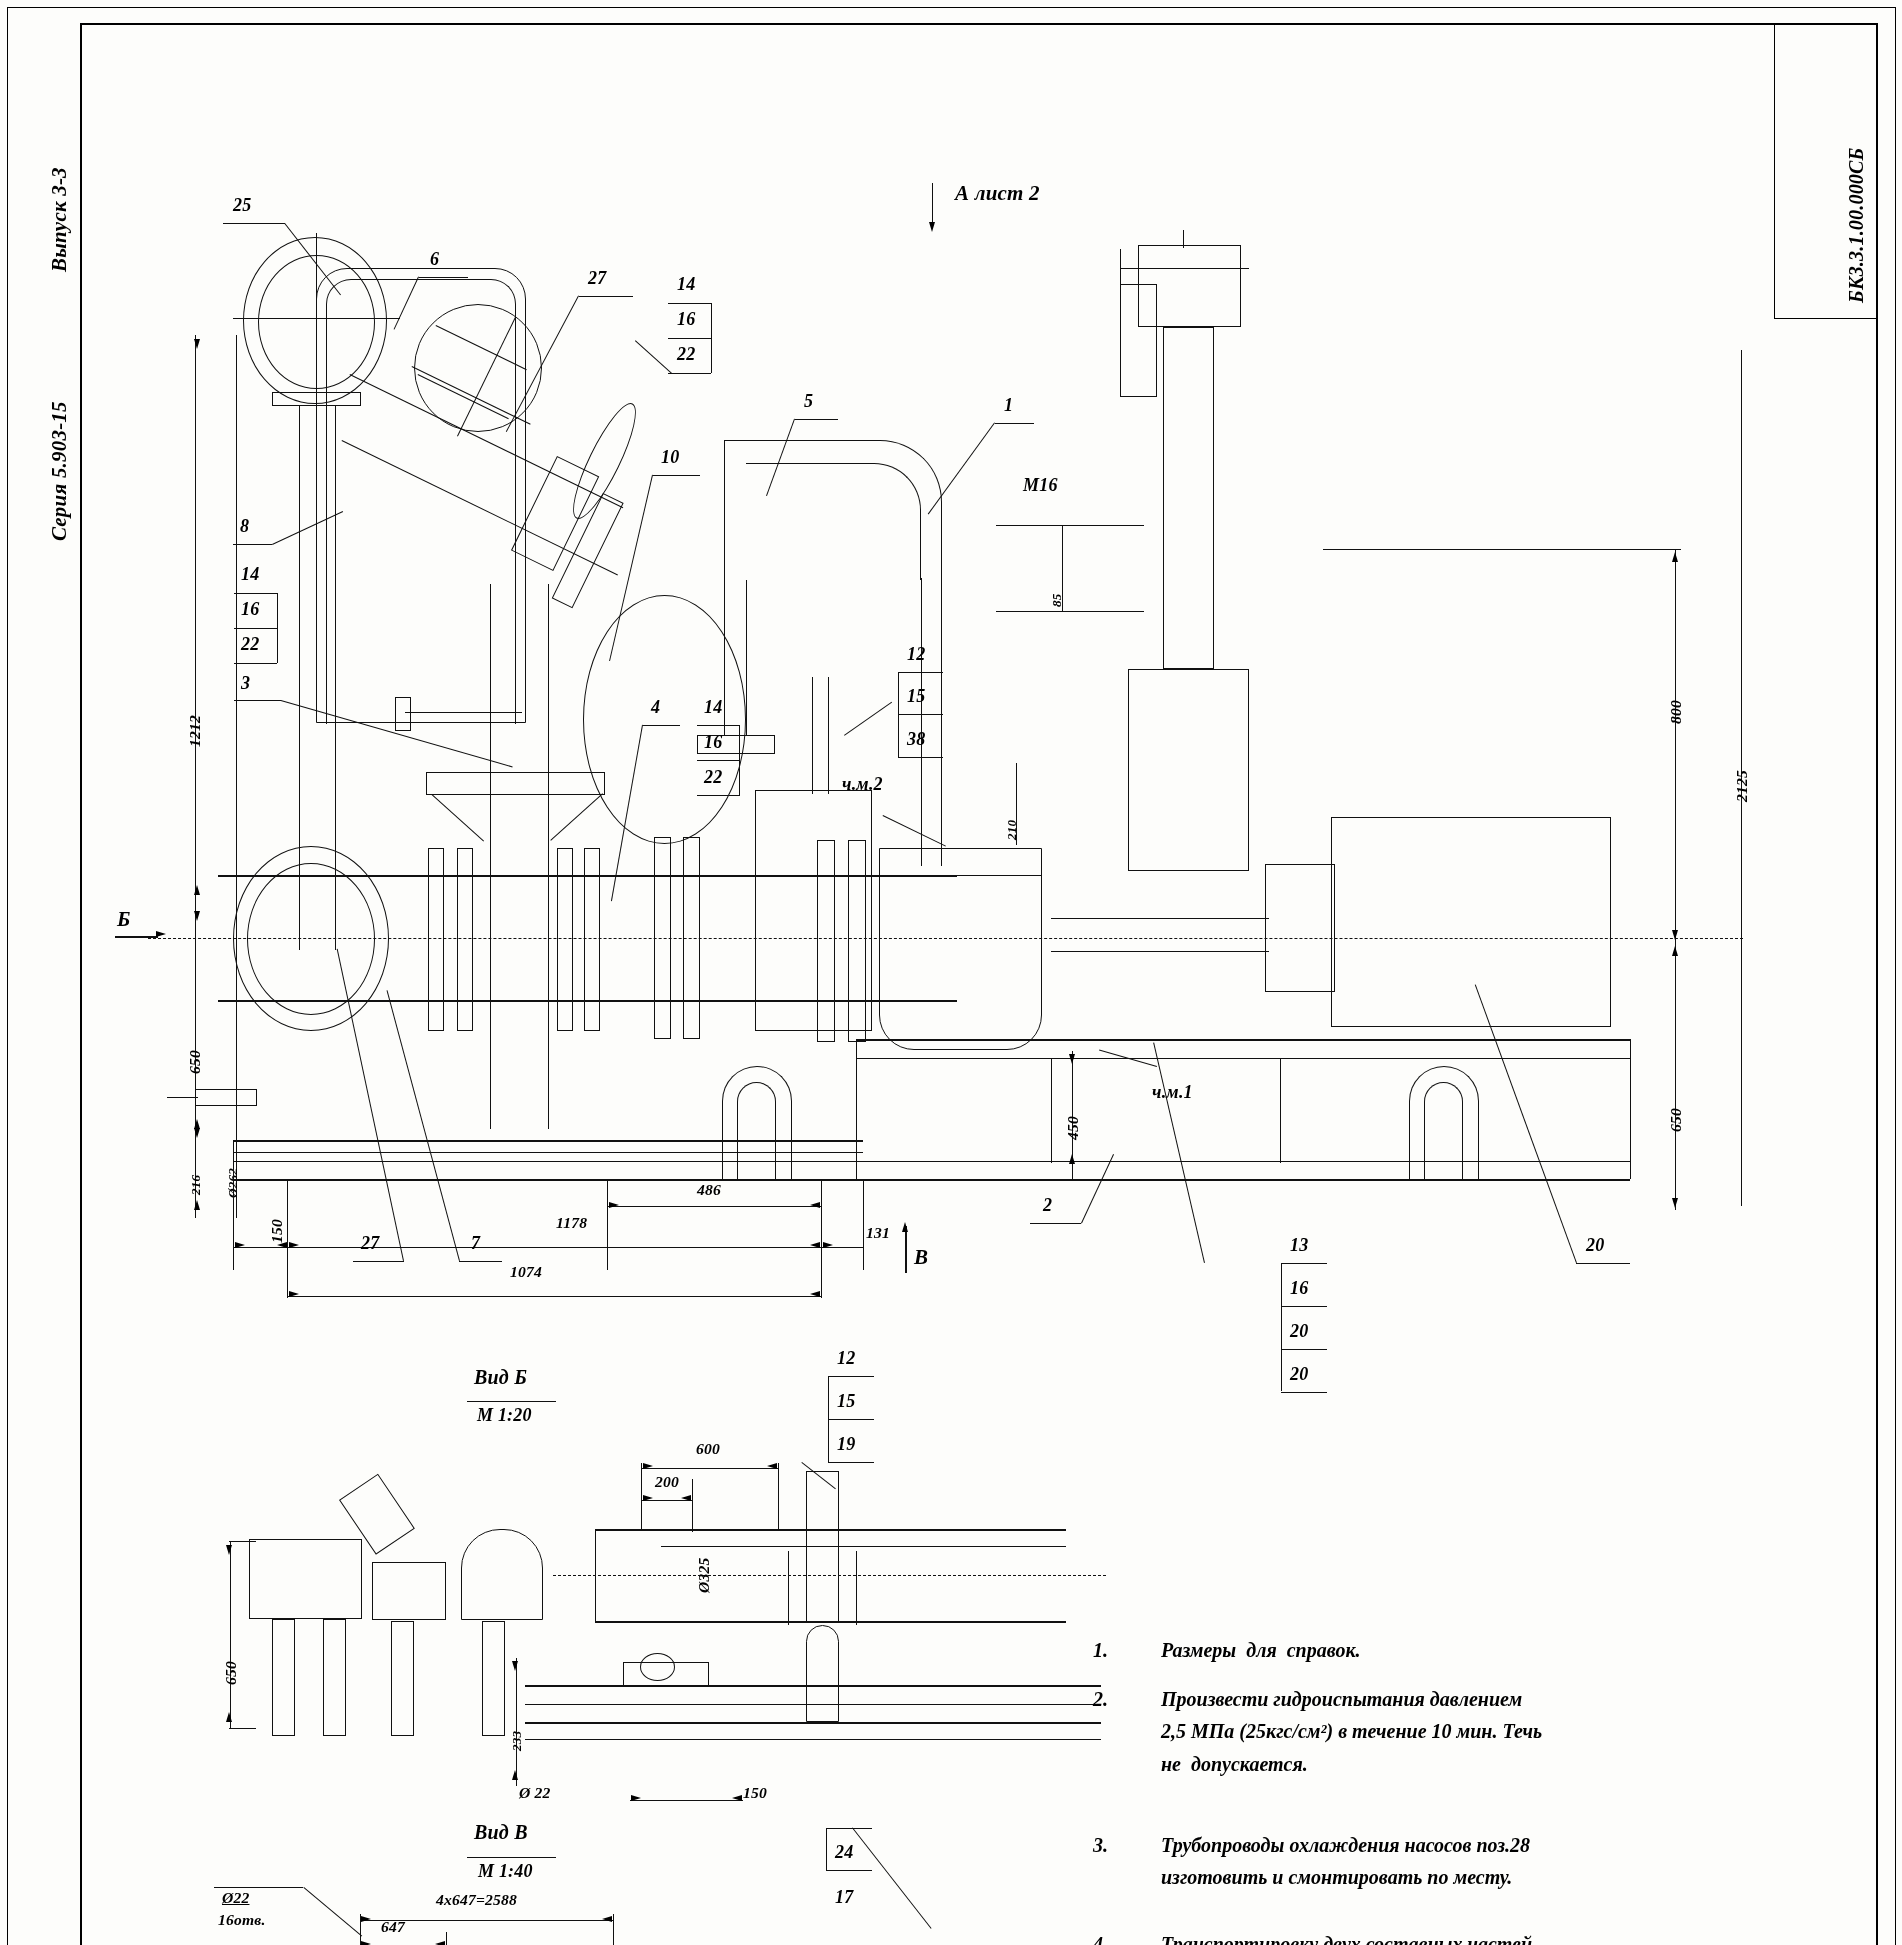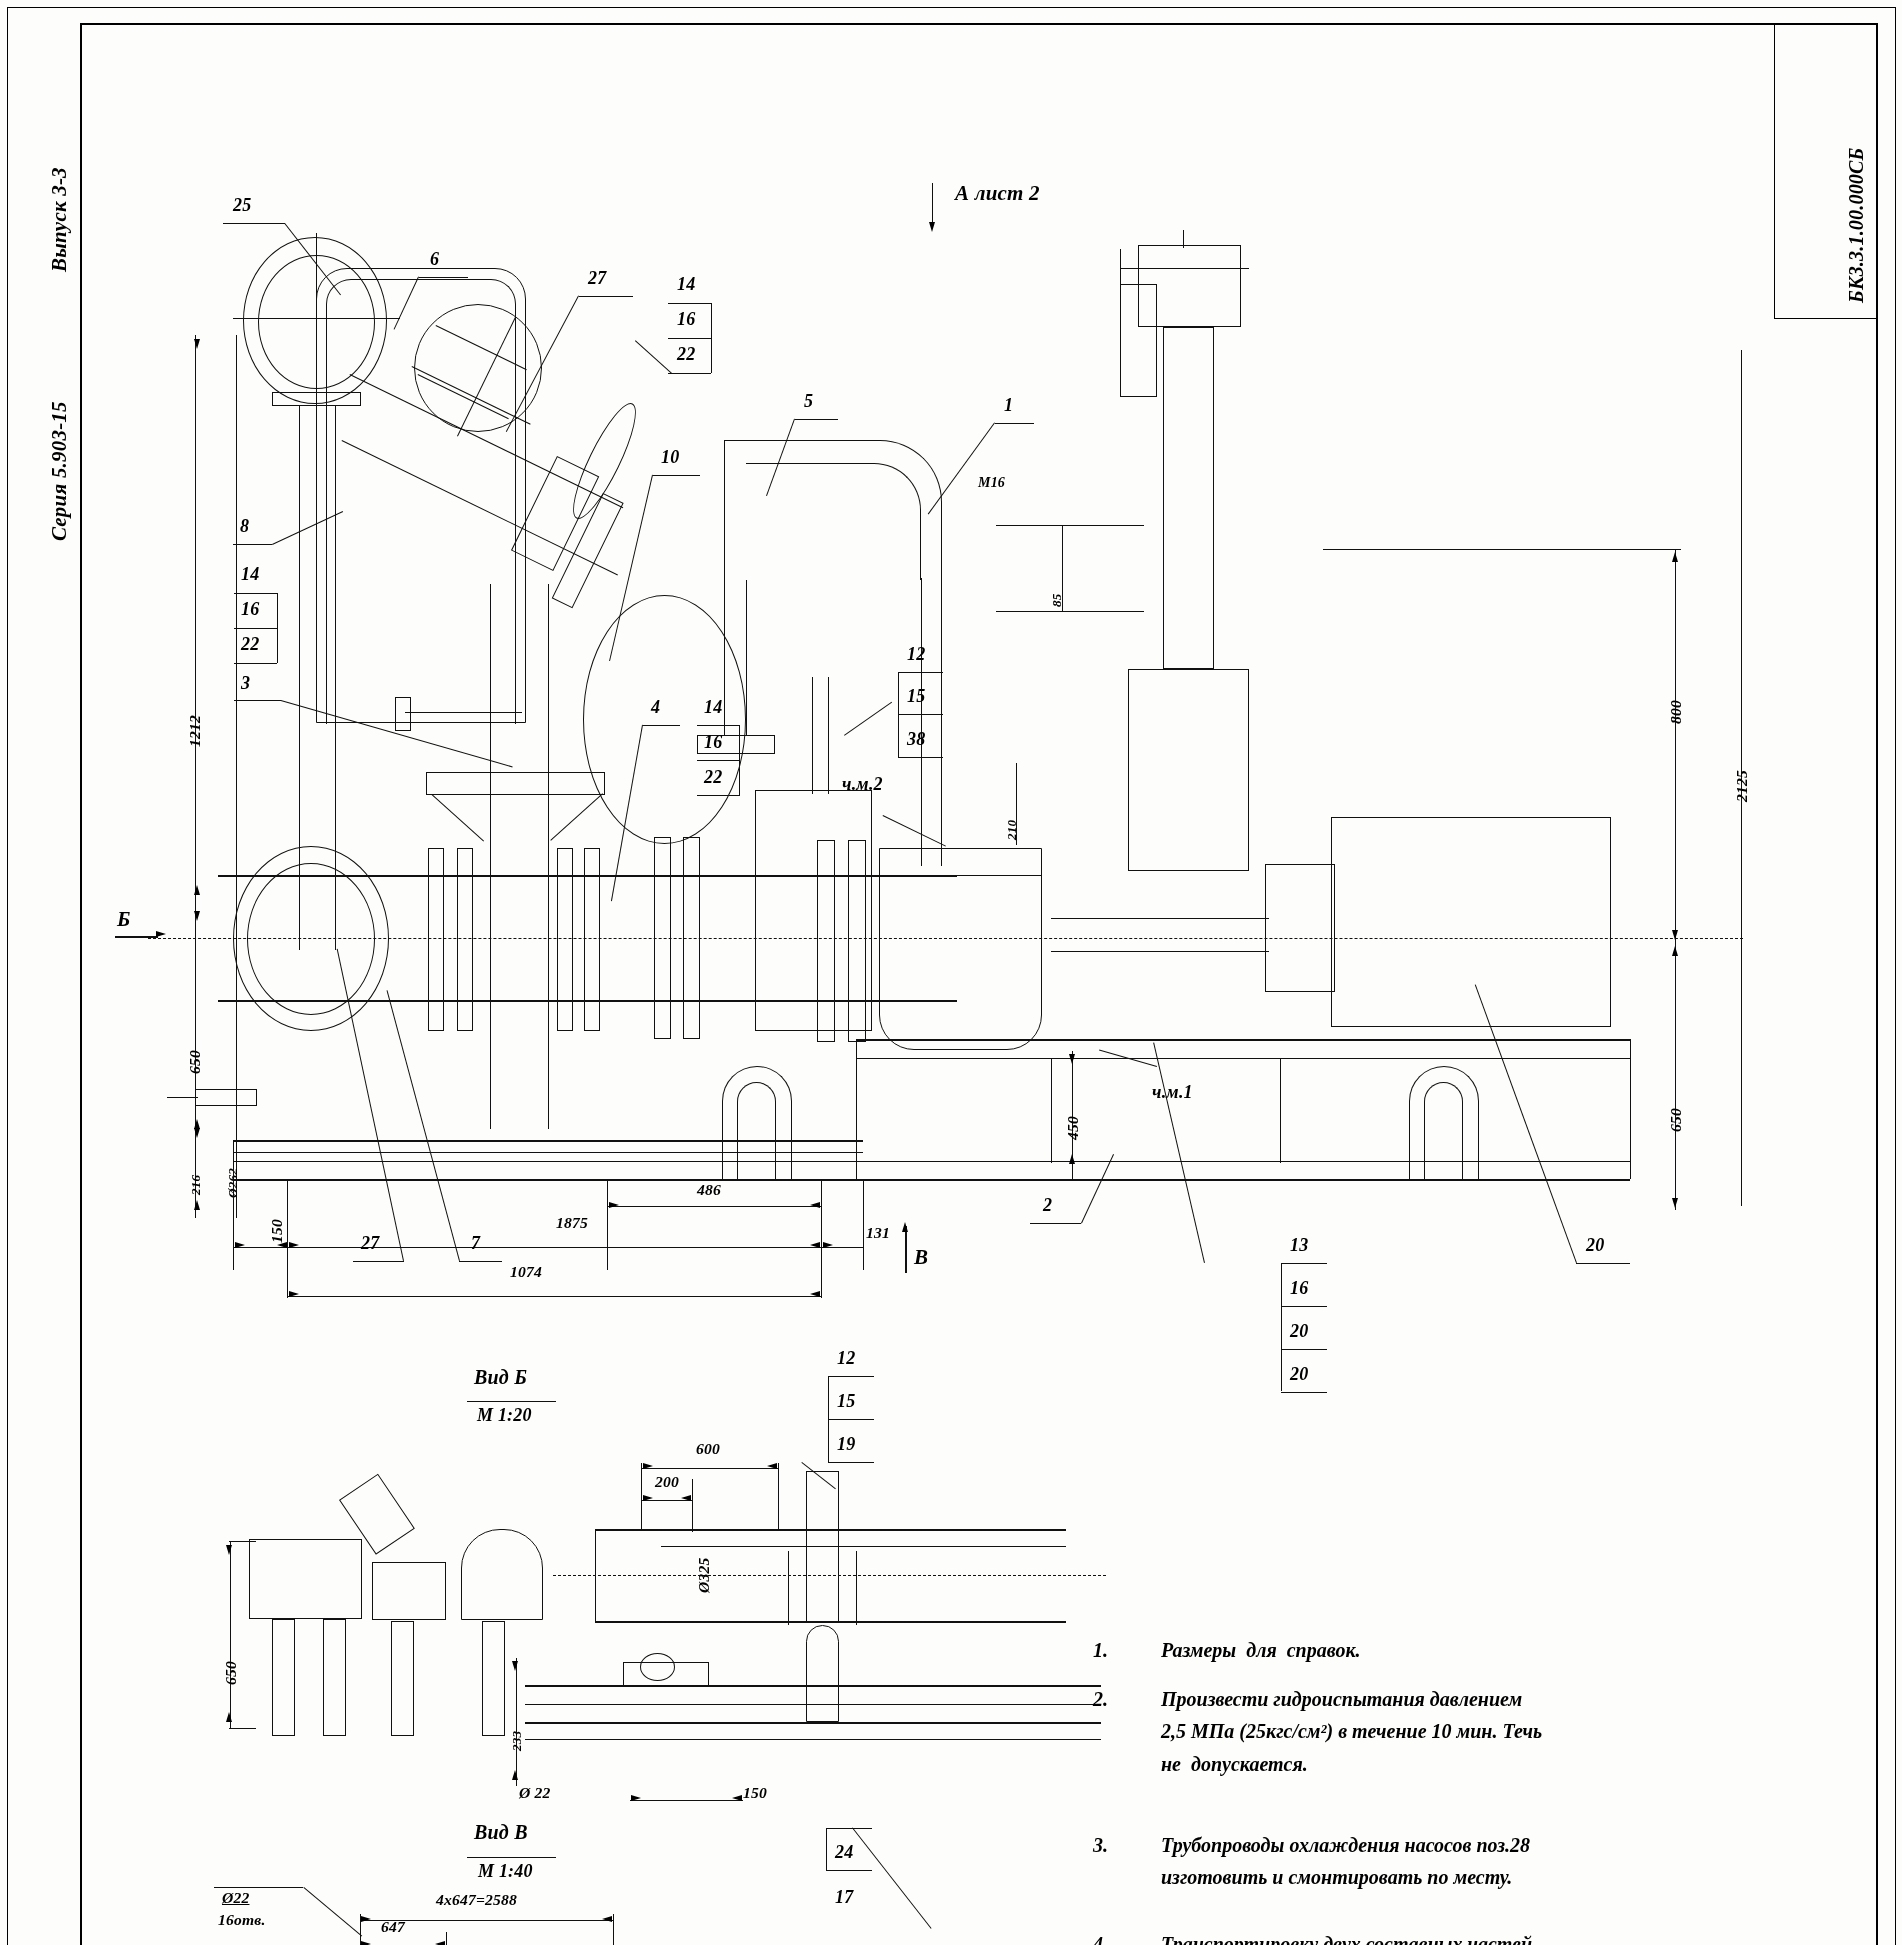--- a/index.html
+++ b/index.html
@@ -239,21 +239,21 @@
     <div class="shape" style="left:1424px; top:1082px; width:39px; height:97px; border-radius:19.5px 19.5px 0 0; border-bottom:none;"></div>
 
     <div class="shape" style="left:195px; top:1089px; width:62px; height:17px;"></div>
     <div class="ln h" style="left:167px; top:1097px; width:31px;"></div>
 
     <div class="ln v1" style="left:1072px; top:1051px; height:128px;"></div>
     <div class="arrD" style="left:1069px; top:1054px;"></div>
     <div class="arrU" style="left:1069px; top:1154px;"></div>
     <div class="txt vert dim" style="left:1064px; top:1140px; transform:rotate(-90deg);">450</div>
 
-    <div class="txt" style="left:978px; top:475px; font-size:14px;">М16</div>
+    <div class="txt" style="left:1023px; top:475px; font-size:18px;">М16</div>
     <div class="ln h1" style="left:996px; top:525px; width:148px;"></div>
     <div class="ln h1" style="left:996px; top:611px; width:148px;"></div>
     <div class="txt vert dim-s" style="left:1049px; top:607px; transform:rotate(-90deg);">85</div>
     <div class="ln v1" style="left:1062px; top:525px; height:86px;"></div>
 
     <div class="txt vert dim-s" style="left:1004px; top:840px; transform:rotate(-90deg);">210</div>
     <div class="ln v1" style="left:1016px; top:763px; height:82px;"></div>
 
     <div class="ln v1" style="left:1675px; top:549px; height:661px;"></div>
     <div class="arrU" style="left:1672px; top:552px;"></div>
@@ -274,21 +274,21 @@
     <div class="ln v1" style="left:863px; top:1181px; height:89px;"></div>
 
     <div class="ln h1" style="left:233px; top:1247px; width:54px;"></div>
     <div class="arrR" style="left:235px; top:1242px;"></div>
     <div class="arrL" style="left:277px; top:1242px;"></div>
     <div class="txt vert dim" style="left:268px; top:1243px; transform:rotate(-90deg);">150</div>
 
     <div class="ln h1" style="left:287px; top:1247px; width:534px;"></div>
     <div class="arrR" style="left:289px; top:1242px;"></div>
     <div class="arrL" style="left:810px; top:1242px;"></div>
-    <div class="txt dim" style="left:556px; top:1214px;">1875</div>
+    <div class="txt dim" style="left:556px; top:1214px;">1178</div>
 
     <div class="ln h1" style="left:607px; top:1206px; width:214px;"></div>
     <div class="arrR" style="left:609px; top:1202px;"></div>
     <div class="arrL" style="left:810px; top:1202px;"></div>
     <div class="txt dim" style="left:697px; top:1181px;">486</div>
 
     <div class="ln h1" style="left:821px; top:1247px; width:43px;"></div>
     <div class="arrR" style="left:823px; top:1242px;"></div>
     <div class="txt dim" style="left:866px; top:1224px;">131</div>
 

